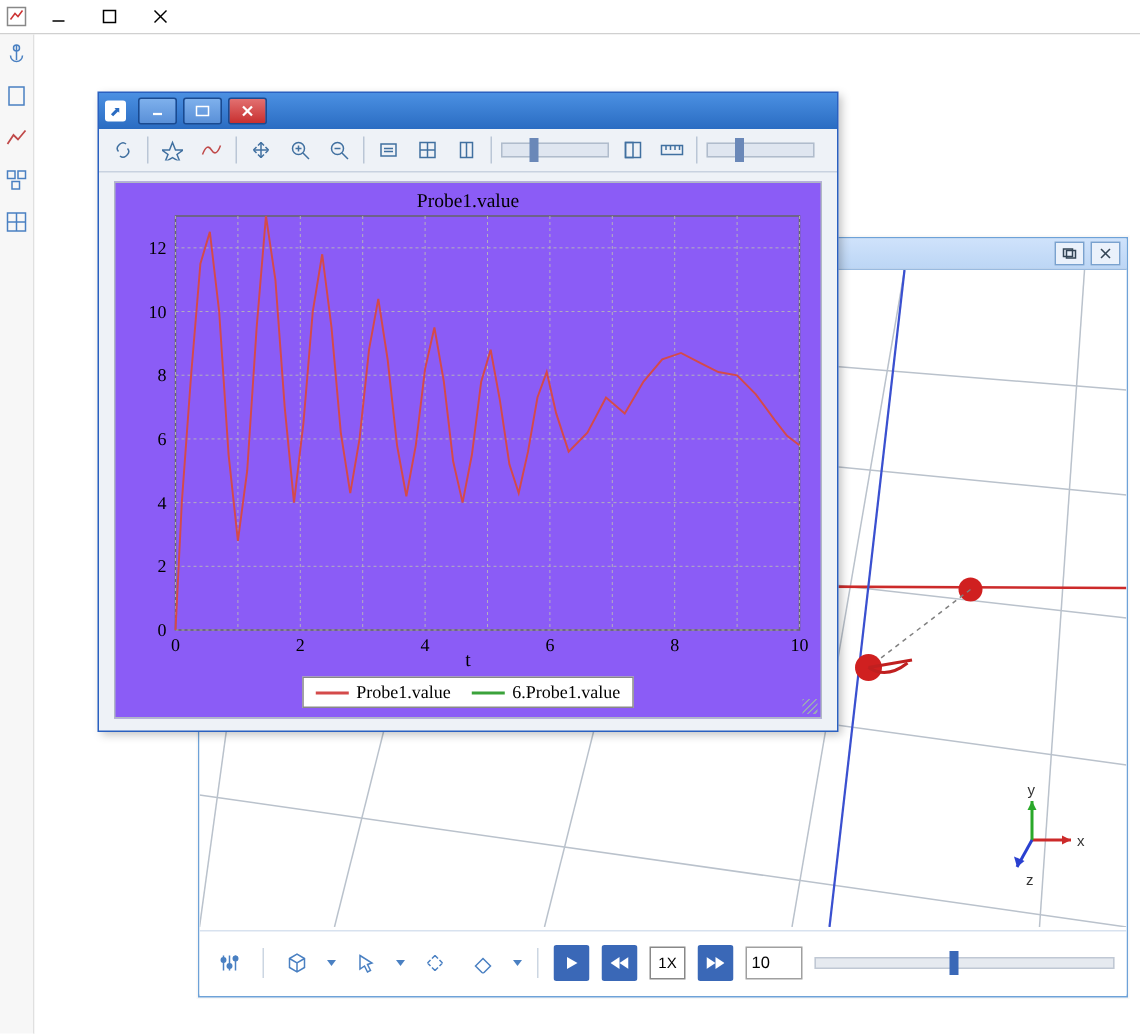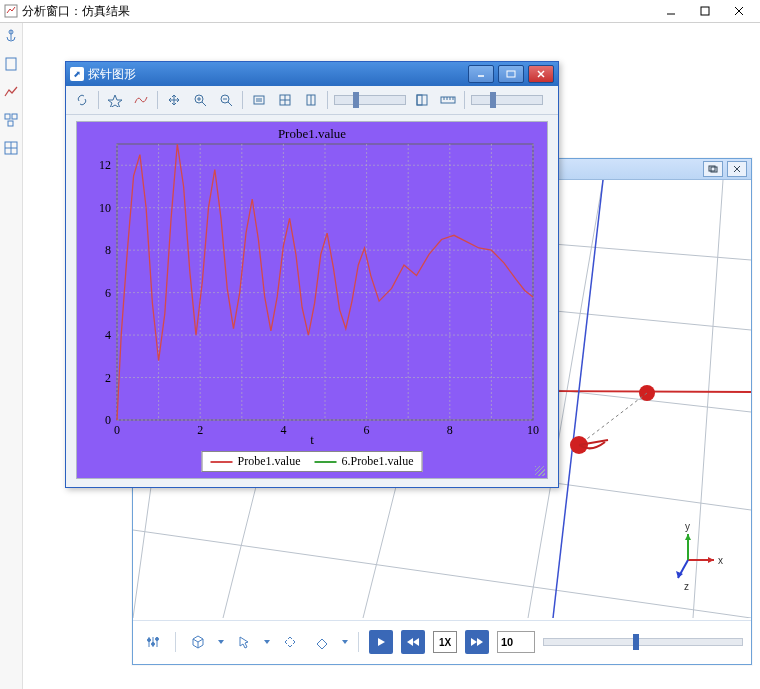--- a/index.html
+++ b/index.html
@@ -10,21 +10,21 @@
   .sys-btn svg { width:10px; height:10px; display:block; }
   .outer-body { position:relative; display:flex; height:calc(689px - 22px); }
   .left-rail { width:22px; background:#f7f7f7; border-right:1px solid #e0e0e0; padding-top:4px; display:flex; flex-direction:column; align-items:center; gap:10px;}
   .left-rail .rbtn { width:18px; height:18px; display:flex; align-items:center; justify-content:center; color:#4a80c2; }
   .content { position:relative; flex:1; background:#fff; }
   
   .vp-panel { position:absolute; right:8px; top:135px; width:618px; height:505px; border:1px solid #6ea2d8; background:#fff; box-shadow:0 0 0 1px rgba(0,0,0,0.03);}
   .vp-titlebar { height:20px; background:linear-gradient(#cfe2fb,#bcd6f5); border-bottom:1px solid #99badf; display:flex; justify-content:flex-end; align-items:center; padding:0 4px;}
   .vp-titlebar .wbtn { width:18px; height:14px; margin-left:4px; display:flex; align-items:center; justify-content:center; border:1px solid #7aa2cf; background:#eaf1fb; color:#345; font-size:9px;}
   .vp-canvas { position:relative; width:100%; height:440px; background:#fff; overflow:hidden;}
-  .vp-bottombar { height:42px; border-top:1px solid #d8e2ef; display:flex; align-items:center; padding:0 8px; gap:8px; background:#fff;font-weight:bold;}
+  .vp-bottombar { height:42px; border-top:1px solid #d8e2ef; display:flex; align-items:center; padding:0 8px; gap:8px; background:#fff;}
   .tool-btn { width:22px; height:22px; display:flex; align-items:center; justify-content:center; color:#4a80c2; border:1px solid transparent; }
   .tool-btn.blue { background:#3a68b7; color:#fff; border-radius:2px; }
   .tool-sep { width:1px; height:20px; background:#ccd6e2; margin:0 2px;}
   .speed-box { width:22px; height:20px; border:1px solid #888; display:flex; align-items:center; justify-content:center; font-size:10px;}
   .frame-box { width:30px; height:20px; border:1px solid #a0a0a0; background:#fff; display:flex; align-items:center; padding:0 3px; font-size:11px;}
   .slider-track { flex:1; position:relative; height:6px; background:#e6eaf0; border:1px solid #c0c8d4;}
   .slider-thumb { position:absolute; top:-5px; left:45%; width:6px; height:16px; background:#3a68b7; }
   
   .probe-win { position:absolute; left:42px; top:38px; width:492px; height:425px; background:#eef2f7; border:1px solid #2a60c0; box-shadow:2px 2px 6px rgba(0,0,0,0.25);}
   .probe-titlebar { height:24px; background:linear-gradient(#4b90e2,#2a6cc2); display:flex; align-items:center; color:#fff; padding:0 4px;}
@@ -54,21 +54,20 @@
 </head>
 <body>
 
 <div class="main-titlebar">
   <span class="main-title-icon">
     <svg viewBox="0 0 14 14">
         <rect x="1" y="1" width="12" height="12" fill="none" stroke="#888"></rect>
         <path d="M3 9 L6 5 L8 7 L11 3" fill="none" stroke="#c33" stroke-width="1"></path>
       </svg>
   </span>
-  <span class="main-title-text">分析窗口：仿真结果</span>
   <div class="sys-btn">
       <svg viewBox="0 0 10 10">
         <line x1="1" y1="8" x2="9" y2="8" stroke="#000"></line>
       </svg>
     </div>
   <div class="sys-btn">
       <svg viewBox="0 0 10 10">
         <rect x="1" y="1" width="8" height="8" fill="none" stroke="#000"></rect>
       </svg>
     </div>
@@ -238,21 +237,20 @@
         <div class="frame-box">10</div>
         <div class="slider-track">
             <div class="slider-thumb"></div>
           </div>
       </div>
     </div>
 
     <div class="probe-win">
       <div class="probe-titlebar">
         <span class="picon">⬈</span>
-        <span class="ptitle">探针图形</span>
         <div class="pbtn min">
             <svg width="10" height="8" viewBox="0 0 10 8">
               <line x1="2" y1="6" x2="8" y2="6" stroke="#fff" stroke-width="1.5"></line>
             </svg>
           </div>
         <div class="pbtn max">
             <svg width="10" height="8" viewBox="0 0 10 8">
               <rect x="1" y="1" width="8" height="6" fill="none" stroke="#fff"></rect>
             </svg>
           </div>

